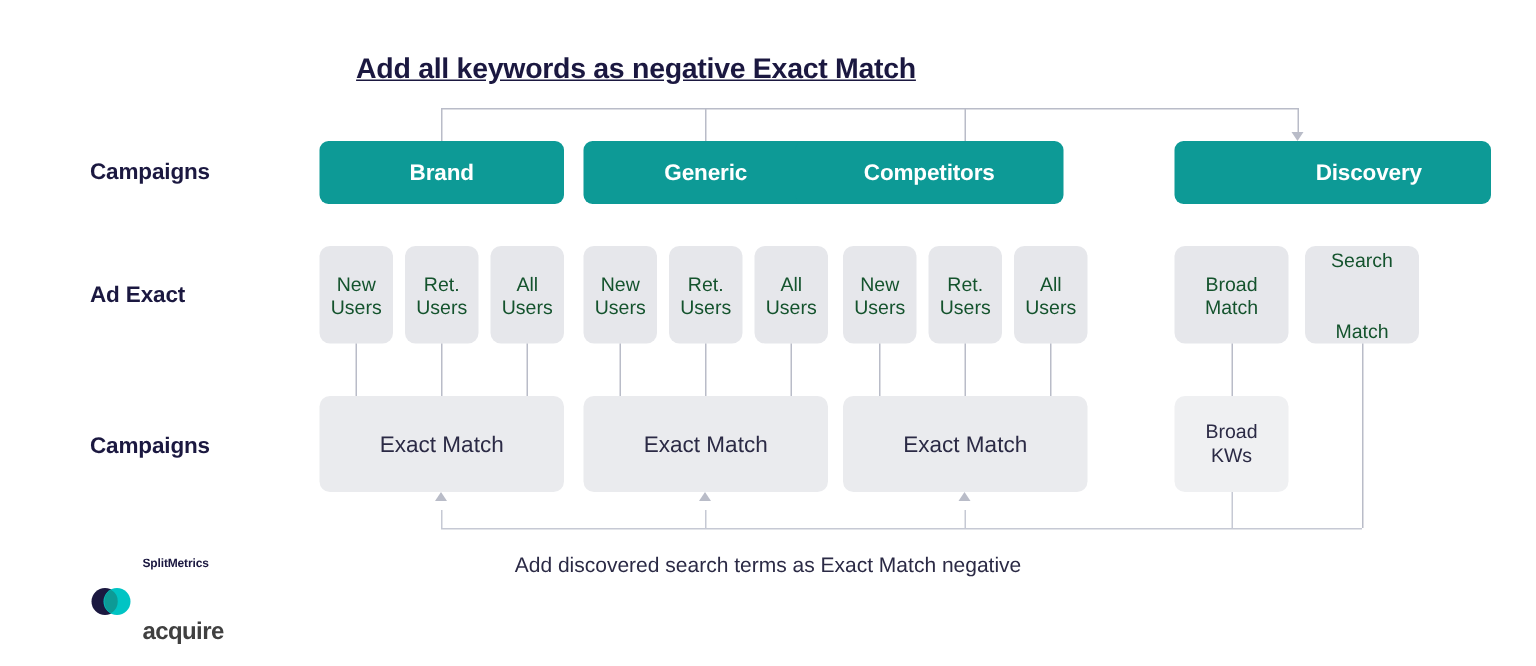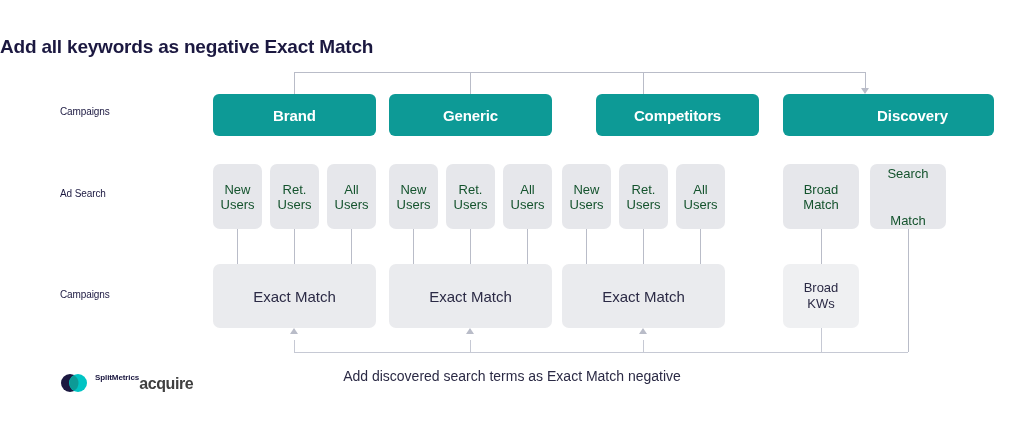--- a/index.html
+++ b/index.html
@@ -7,29 +7,30 @@
     width:1024px;height:444px;
     background:#ffffff;
     font-family:"Liberation Sans", sans-serif;
     overflow:hidden;
   }
   #stage{position:relative;width:1024px;height:444px;}
 
   
   .title{
     position:absolute;left:0;top:36px;width:848px;
-    text-align:left;
+    text-align:center;
     font-size:19px;font-weight:bold;color:#1b1840;
     letter-spacing:-0.2px;
+    text-decoration:underline;
   }
 
   
   .row-label{
     position:absolute;left:60px;
-    font-size:10px;font-weight:normal;color:#1b1840;
+    font-size:15px;font-weight:bold;color:#1b1840;
     letter-spacing:-0.1px;white-space:nowrap;
   }
   .row-label.campaigns{top:106px;}
   .row-label.adgroups{top:188px;}
   .row-label.keywords{top:289px;}
 
   
   .campaign-box{
     position:absolute;top:94px;height:42px;
     background:#0d9a96;border-radius:6px;
@@ -77,45 +78,45 @@
 
   
   .caption{
     position:absolute;left:0;top:368px;width:1024px;
     text-align:center;font-size:14px;color:#2b2a45;
   }
 
   
   .logo{position:absolute;left:60px;top:372px;display:flex;align-items:center;}
   .logo-mark{position:relative;width:28px;height:22px;margin-right:7px;}
-  .logo-words{display:flex;flex-direction:row;line-height:1;}
+  .logo-words{display:flex;flex-direction:column;line-height:1;gap:32px;}
   .logo-top{font-size:8px;font-weight:bold;color:#1b1840;letter-spacing:-0.1px;}
   .logo-bottom{font-size:16px;font-weight:bold;color:#404040;letter-spacing:-0.4px;margin-top:2px;}
 </style>
 </head>
 <body>
 
 <div id="stage">
 
   <div class="title">Add all keywords as negative Exact Match</div>
 
   <div class="hline" style="left:294px;top:72px;width:572px;"></div>
   <div class="vline" style="left:294px;top:72px;height:22px;"></div>
   <div class="vline" style="left:470px;top:72px;height:22px;"></div>
   <div class="vline" style="left:643px;top:72px;height:22px;"></div>
   <div class="vline" style="left:865px;top:72px;height:16px;"></div>
   <div class="arrow-down" style="left:861px;top:88px;"></div>
 
   <div class="row-label campaigns">Campaigns</div>
-  <div class="row-label adgroups">Ad Search</div>
+  <div class="row-label adgroups">Ad Exact</div>
   <div class="row-label keywords">Campaigns</div>
 
   <div class="campaign-box" style="left:213px;width:163px;">Brand</div>
   <div class="campaign-box" style="left:389px;width:163px;">Generic</div>
-  <div class="campaign-box" style="left:596px;width:163px;">Competitors</div>
+  <div class="campaign-box" style="left:530px;width:179px;">Competitors</div>
   <div class="campaign-box" style="left:783px;width:163px;padding-left:48px;">Discovery</div>
 
   <div class="adgroup-box" style="left:213px;width:49px;">
     <span>New</span>
     <span>Users</span>
   </div>
   <div class="adgroup-box" style="left:270px;width:49px;">
     <span>Ret.</span>
     <span>Users</span>
   </div>

